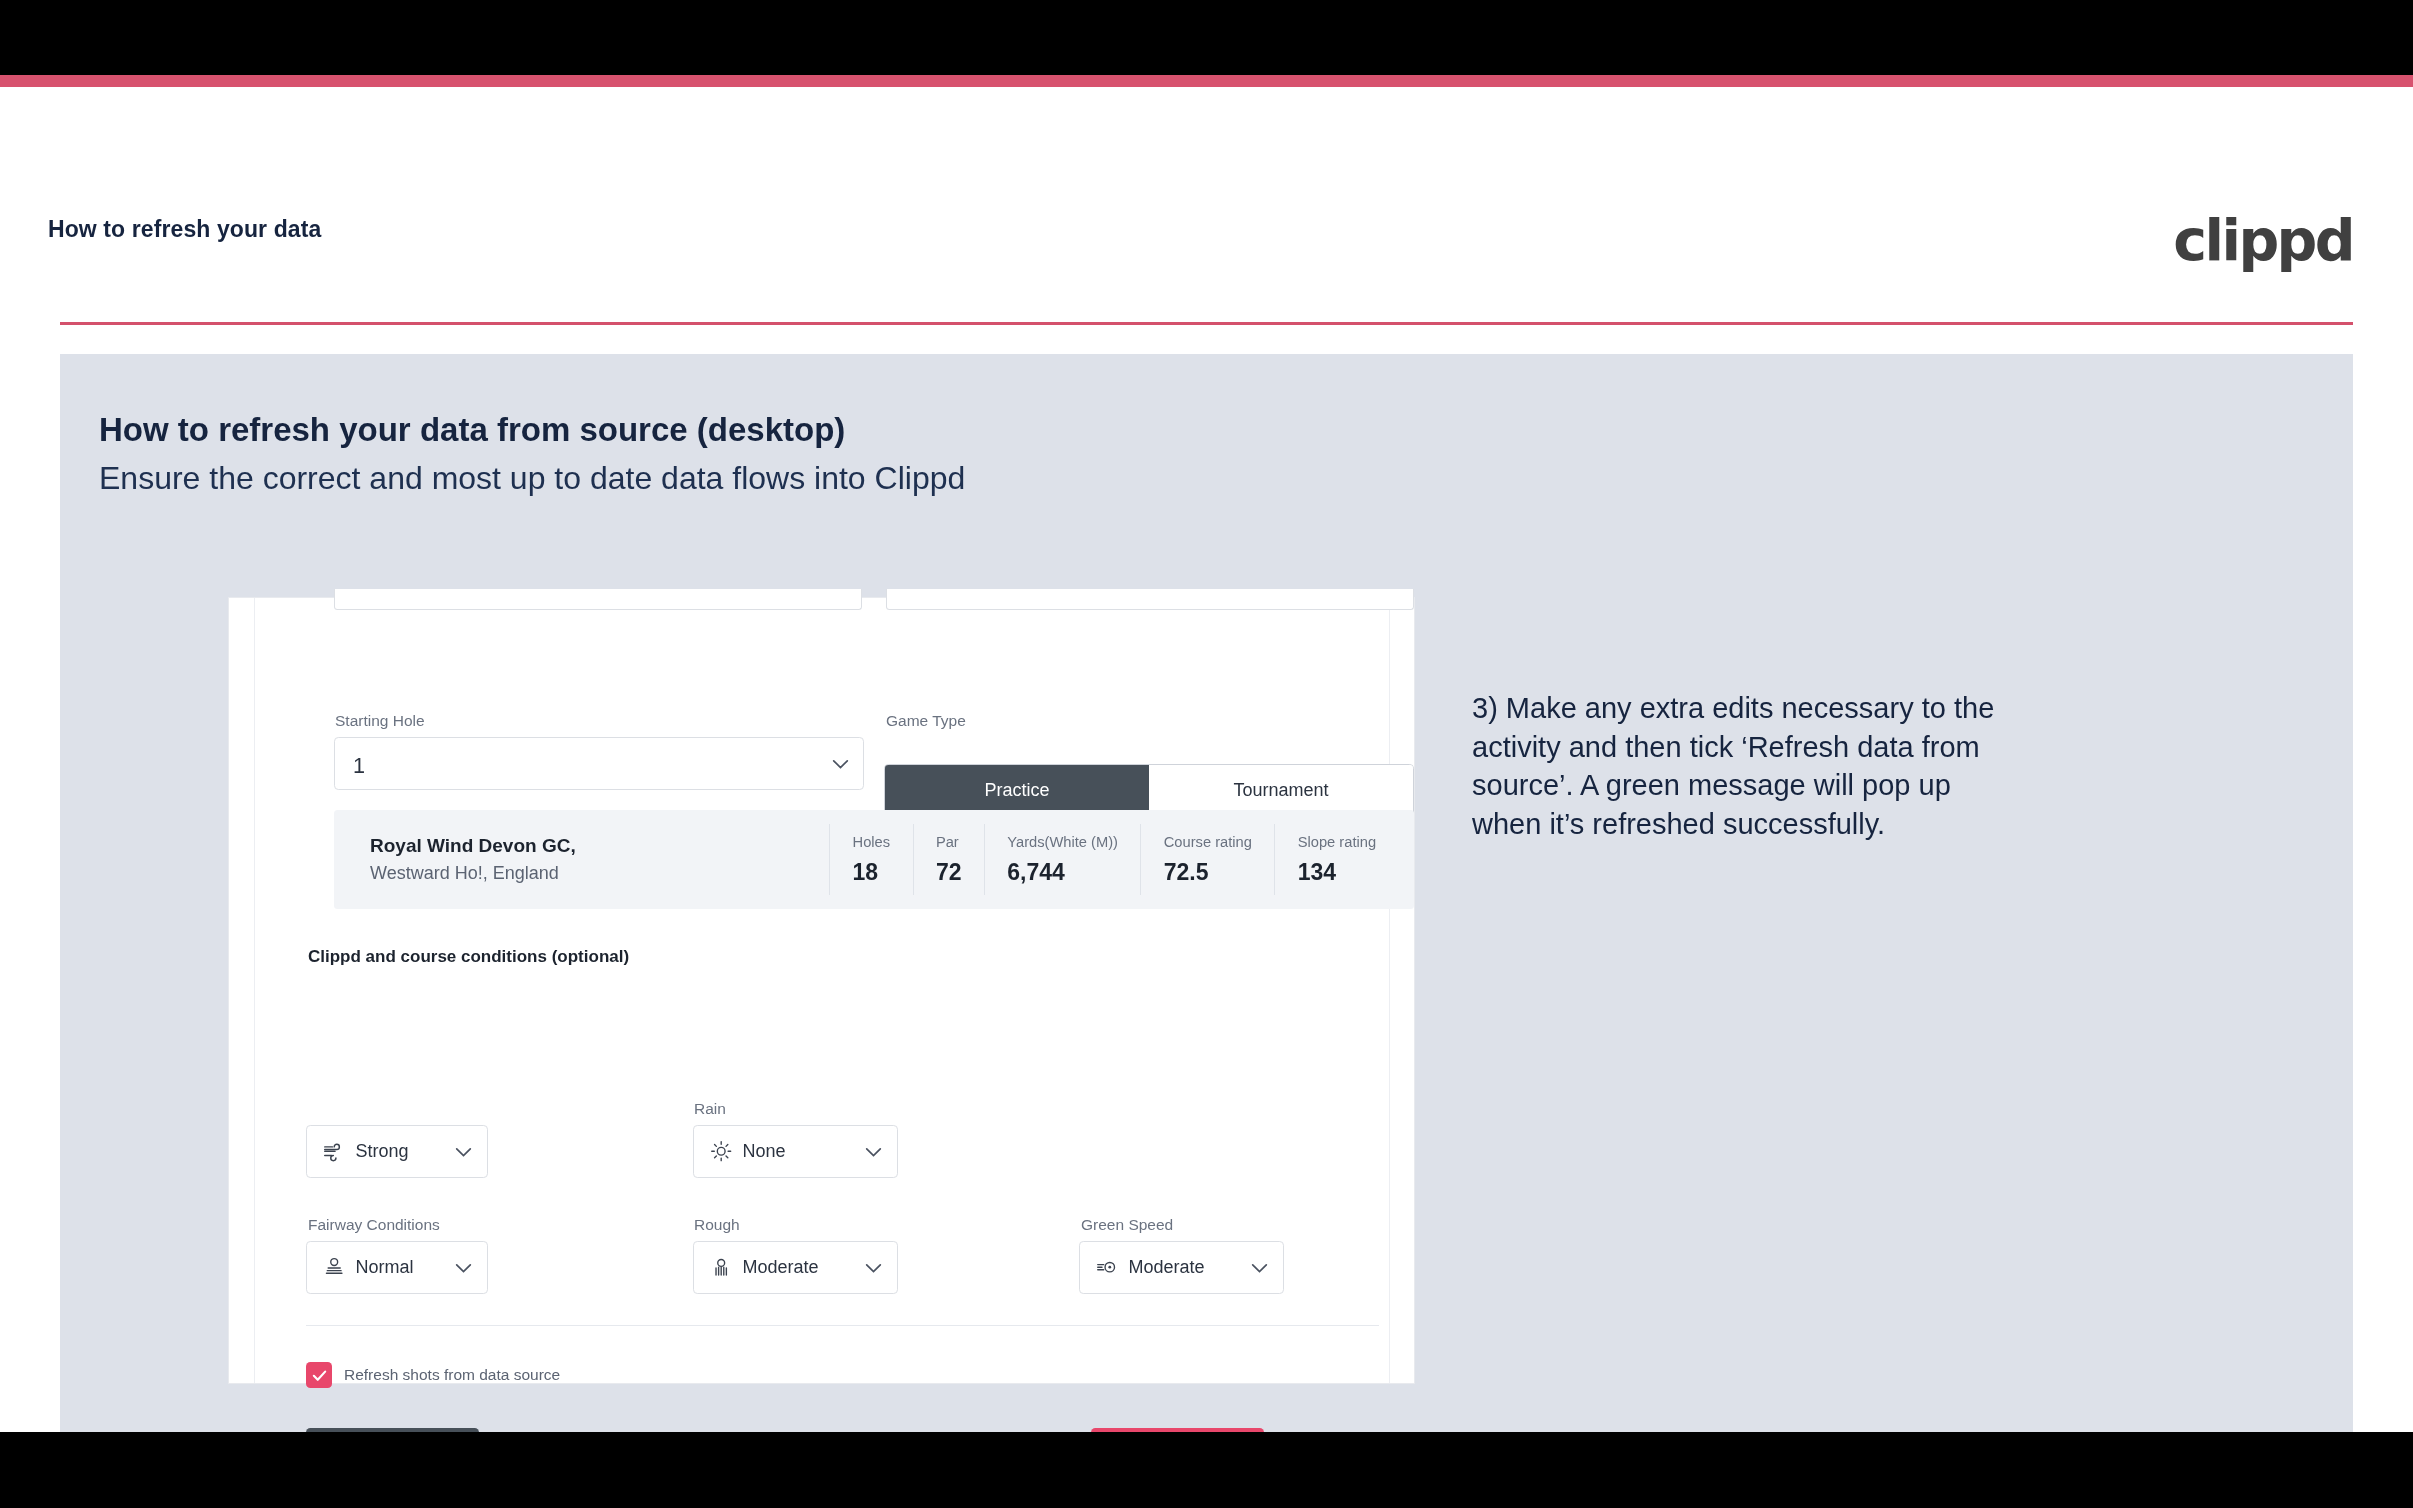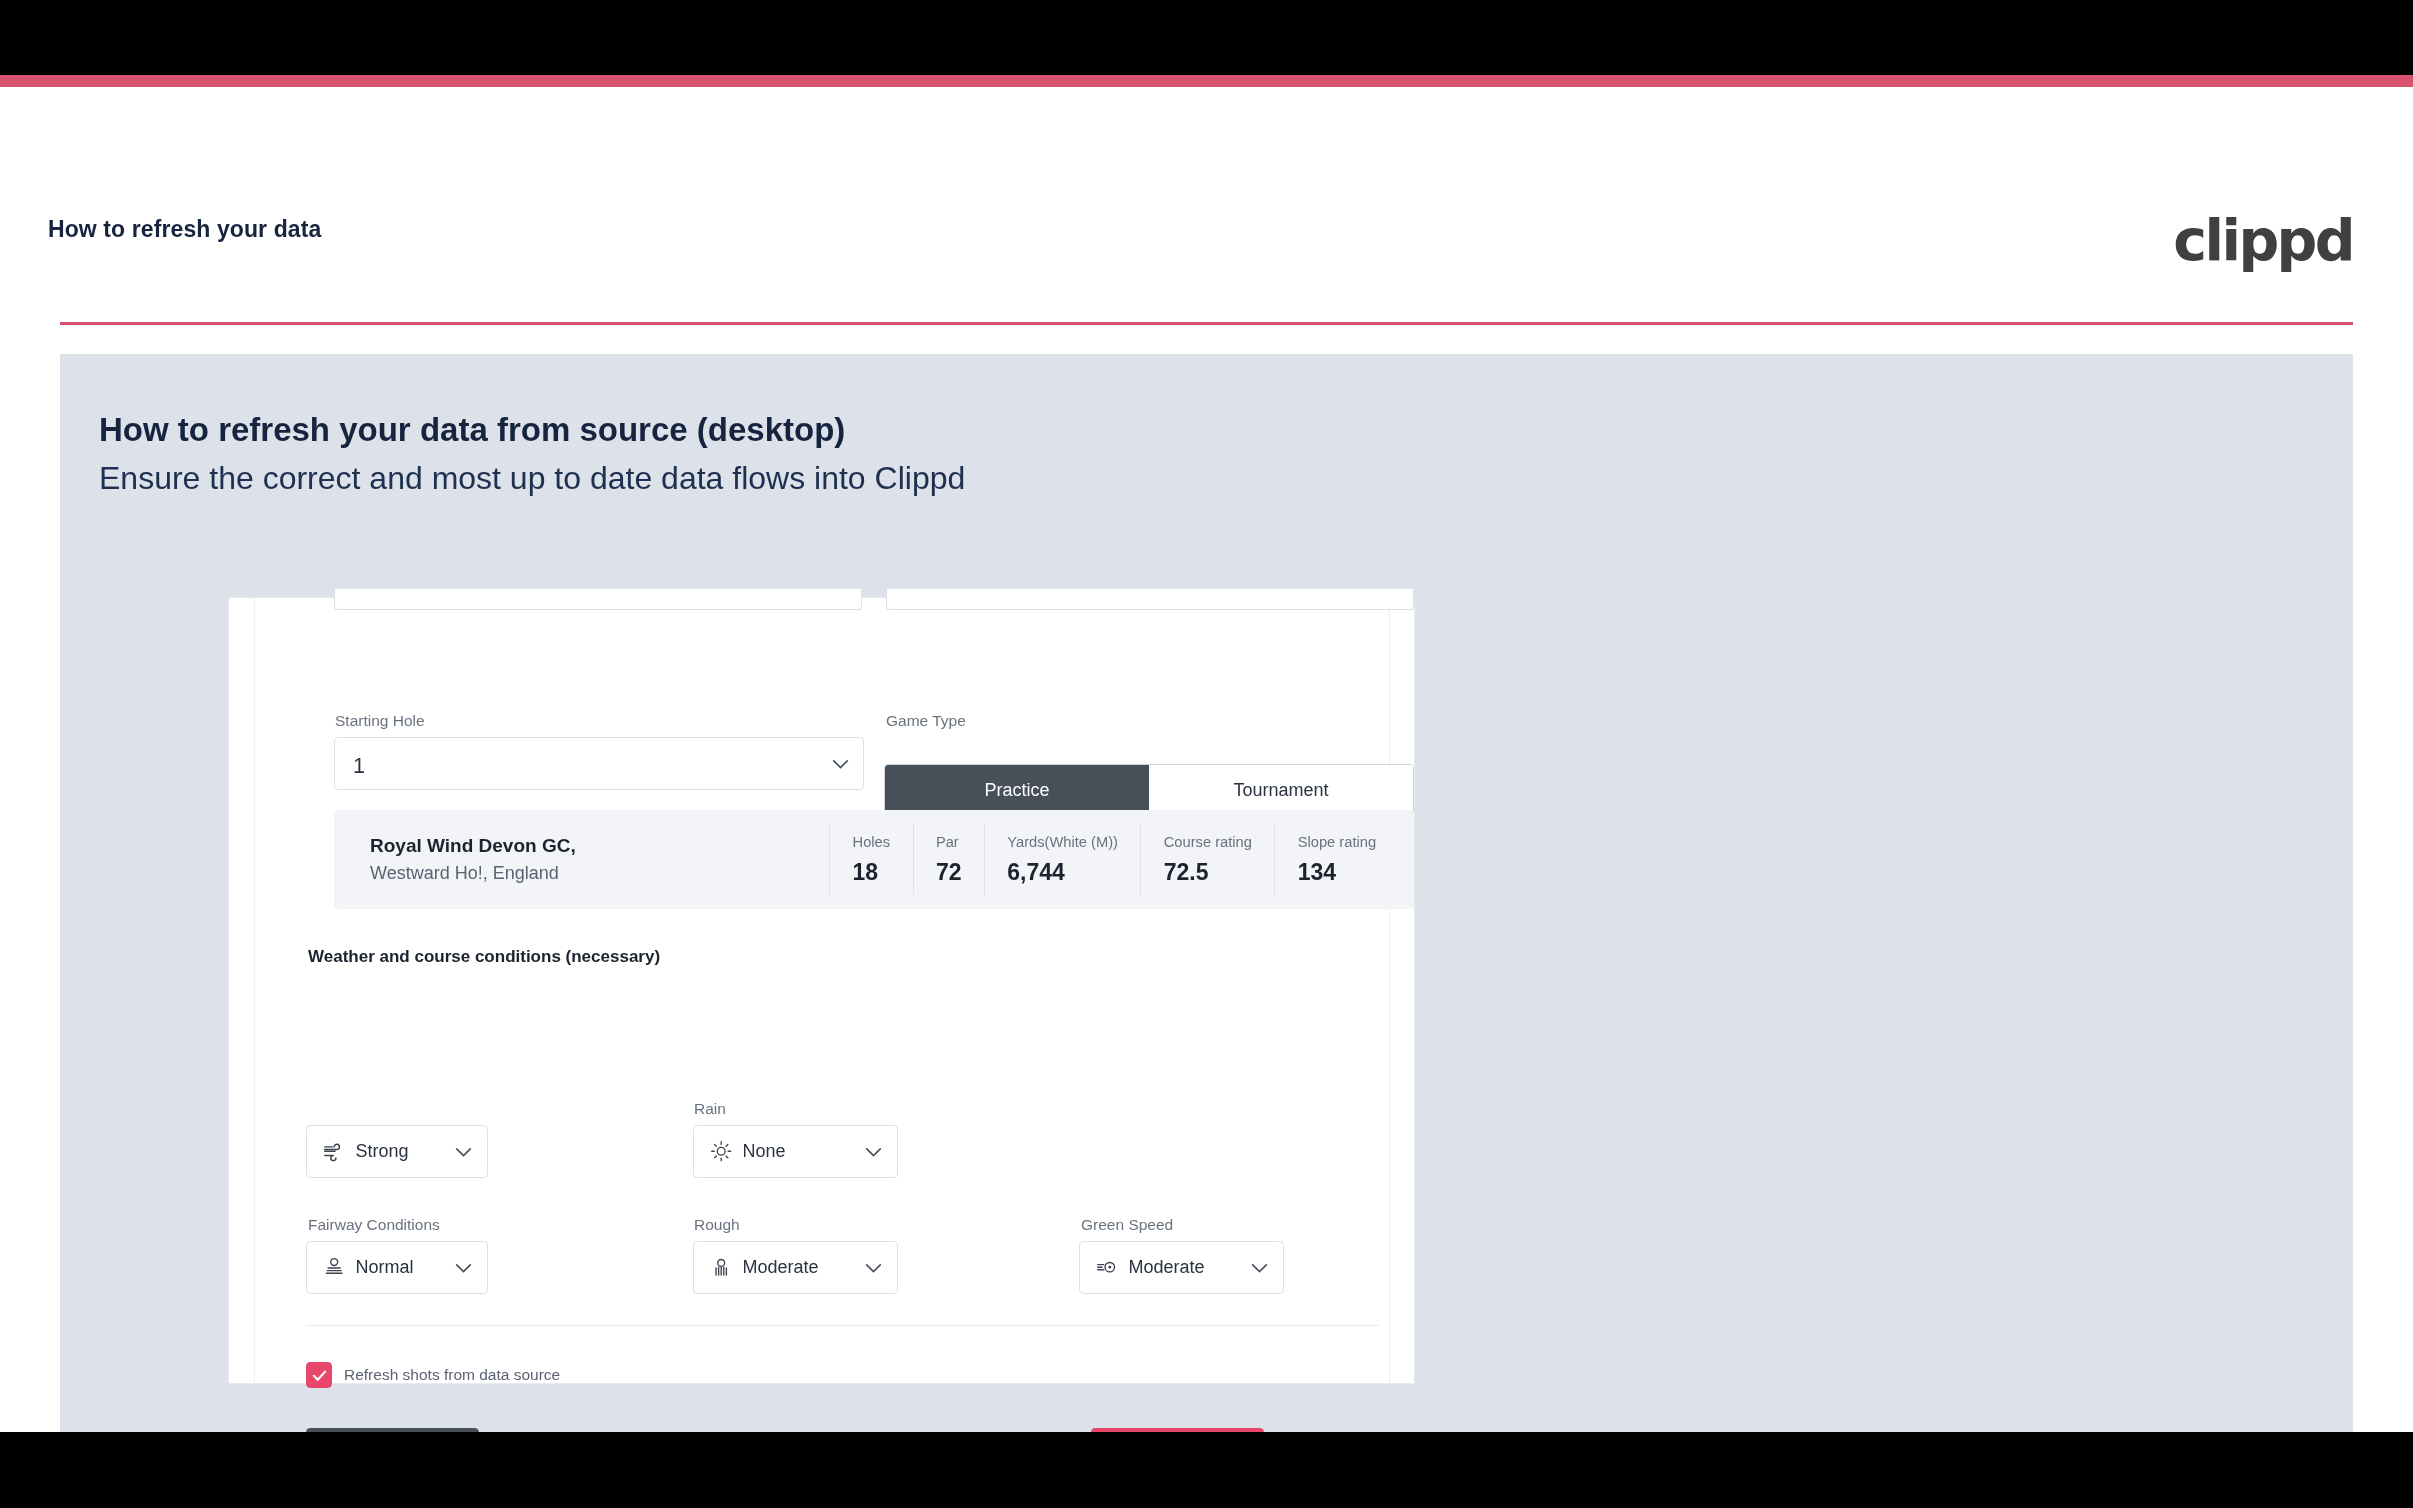--- a/index.html
+++ b/index.html
@@ -163,21 +163,21 @@
                 <span class="cc-k">Course rating</span>
                 <span class="cc-v">72.5</span>
               </div>
               <div class="cc-stat">
                 <span class="cc-k">Slope rating</span>
                 <span class="cc-v">134</span>
               </div>
             </div>
           </div>
 
-          <div class="wx-h">Weather and course conditions (necessary)</div>
+          <div class="wx-h">Clippd and course conditions (optional)</div>
 
           <div class="lbl lbl-wind">Wind</div>
           <div class="cond cond-wind">
             <span class="ic">
               <svg width="22.4" height="22.4" viewBox="0 0 26 26">
                   <g stroke="#3c434f" stroke-width="1.7" fill="none" stroke-linecap="round">
                 <path d="M2 8h9"></path>
                     <path d="M2 13h12"></path>
                     <path d="M2 18h8"></path>
                 <path d="M13 8a3 3 0 1 1 3 3H2"></path>
@@ -277,20 +277,21 @@
             <span class="cbx-lbl">Refresh shots from data source</span>
           </div>
 
           <div class="btn btn-cancel">Cancel</div>
           <div class="btn btn-save">Save Details</div>
 
         </div>
       </div>
     </div>
 
+    <div class="instr">3) Make any extra edits necessary to the activity and then tick ‘Refresh data from source’. A green message will pop up when it’s refreshed successfully.</div>
 
     <div class="copyright">Copyright Clippd 2022</div>
 
   </div>
 
   <div class="botbar"></div>
 </div>
 
 
 </body></html>

